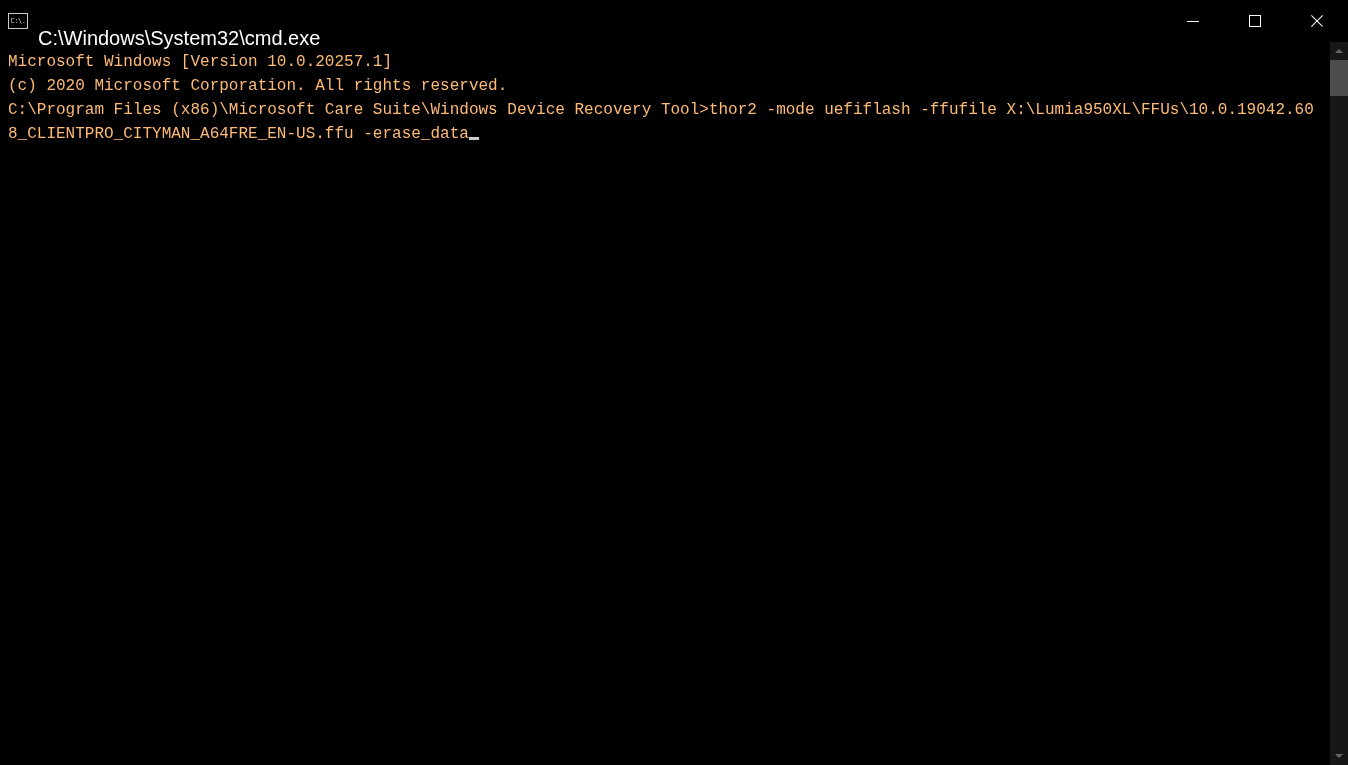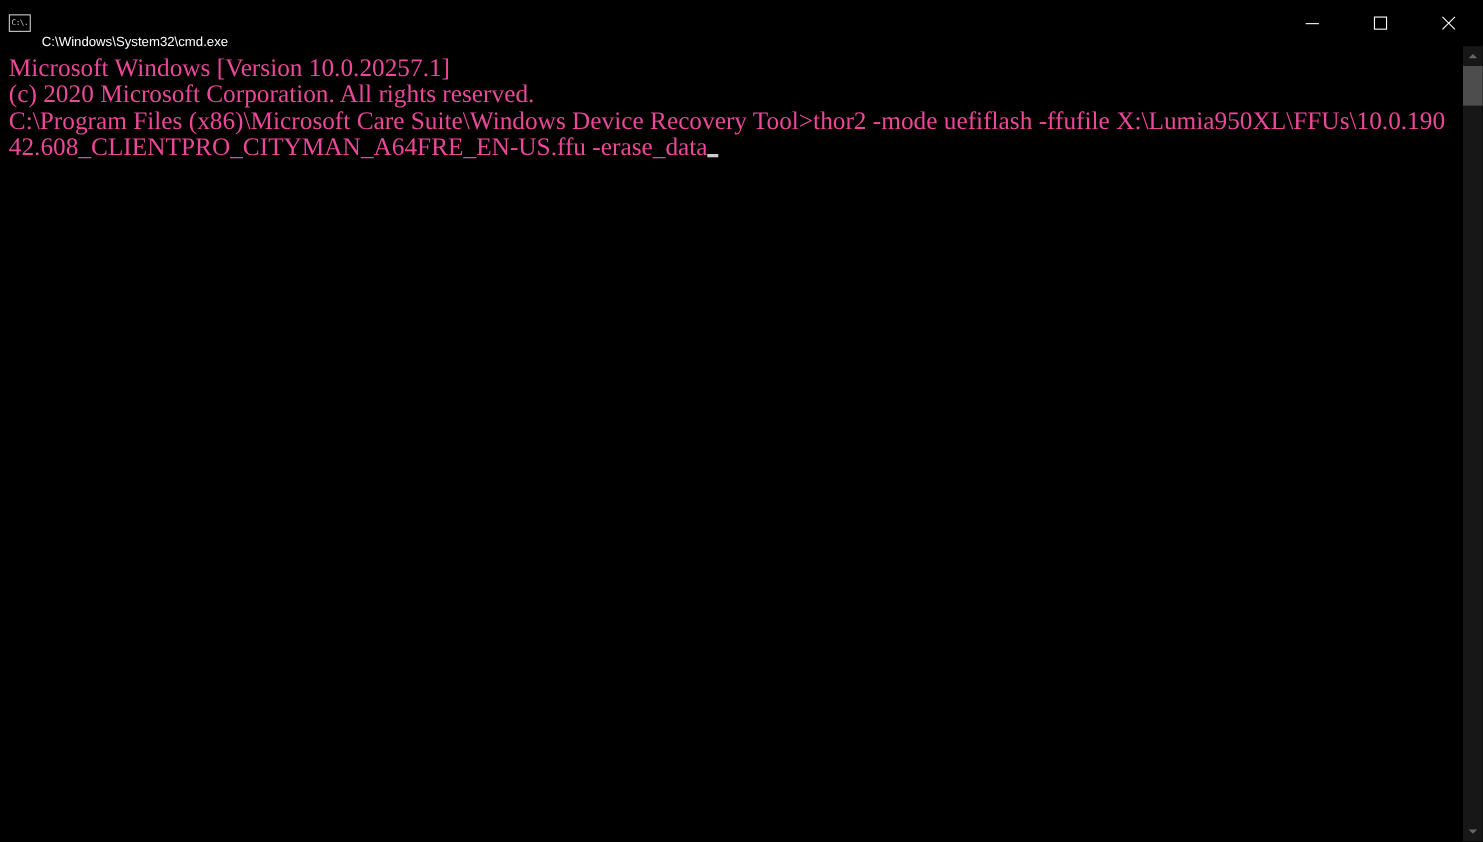--- a/index.html
+++ b/index.html
@@ -41,21 +41,21 @@
   }
   .app-icon-inner {
     font-size: 7px;
     color: #cccccc;
     font-family: Consolas, monospace;
     letter-spacing: -0.5px;
     line-height: 1;
   }
   .title-text {
     color: #ffffff;
-    font-size: 12px;
+    font-size: 20px;
     font-family: 'Segoe UI', Tahoma, sans-serif;
     font-weight: 400;
     margin-top: 34px;
   }
   .titlebar-controls {
     display: flex;
     height: 100%;
   }
   .control-btn {
     width: 62px;
@@ -98,26 +98,26 @@
     transform: translate(-50%, -50%) rotate(-45deg);
   }
   .terminal-area {
     position: relative;
     height: calc(100% - 42px);
     display: flex;
   }
   .terminal-content {
     flex: 1;
     padding: 8px 8px 8px 8px;
-    color: #ec4899;
-    font-size: 23px;
+    color: #fdba74;
+    font-size: 16px;
     line-height: 24px;
     white-space: pre-wrap;
     word-break: break-all;
-    font-family: Liberation Serif, serif;
+    font-family: Liberation Mono, monospace;
     letter-spacing: 0px;
   }
   .terminal-line {
     display: block;
   }
   .cursor {
     display: inline-block;
     width: 10px;
     height: 3px;
     background: #cccccc;

